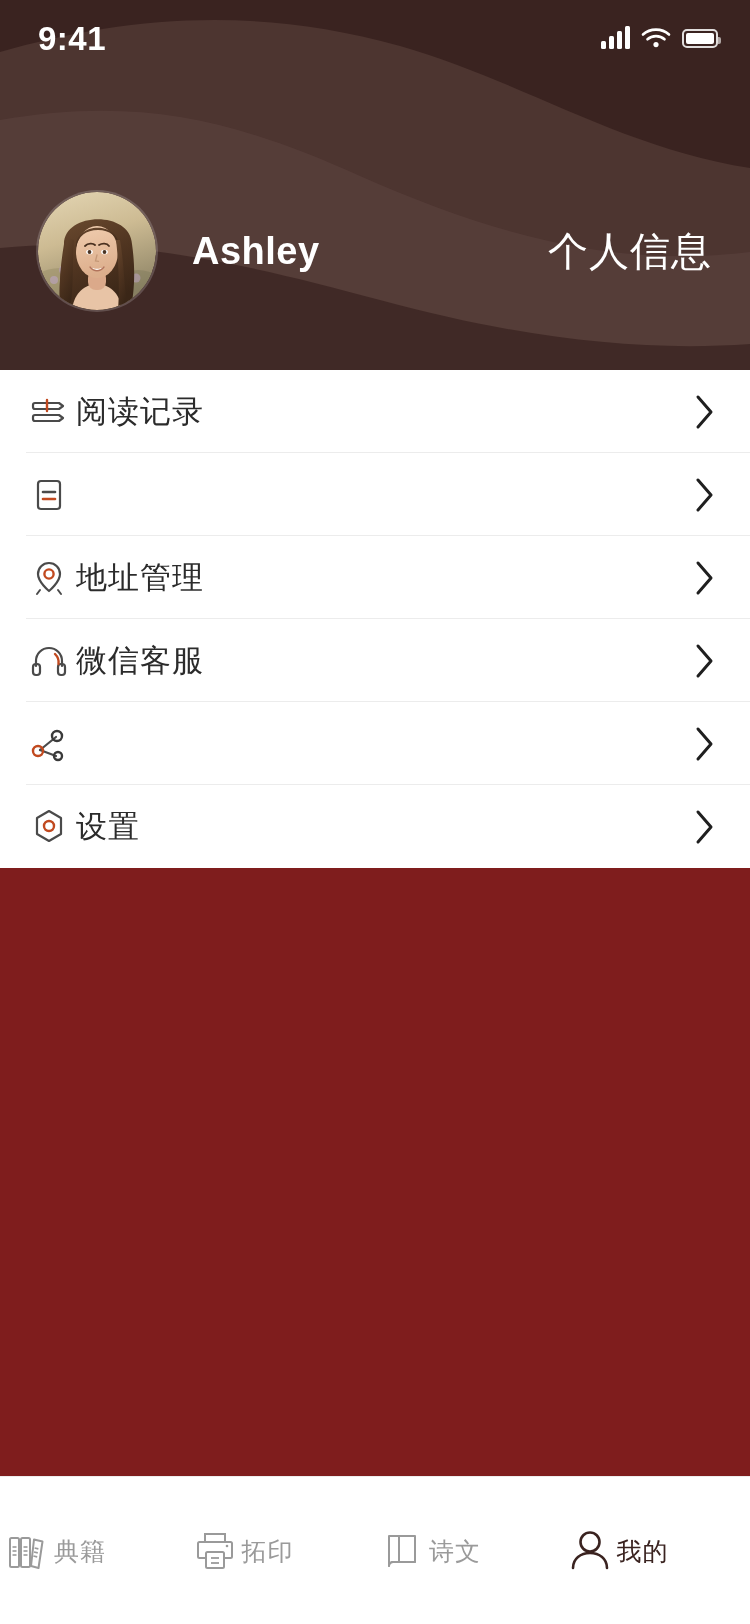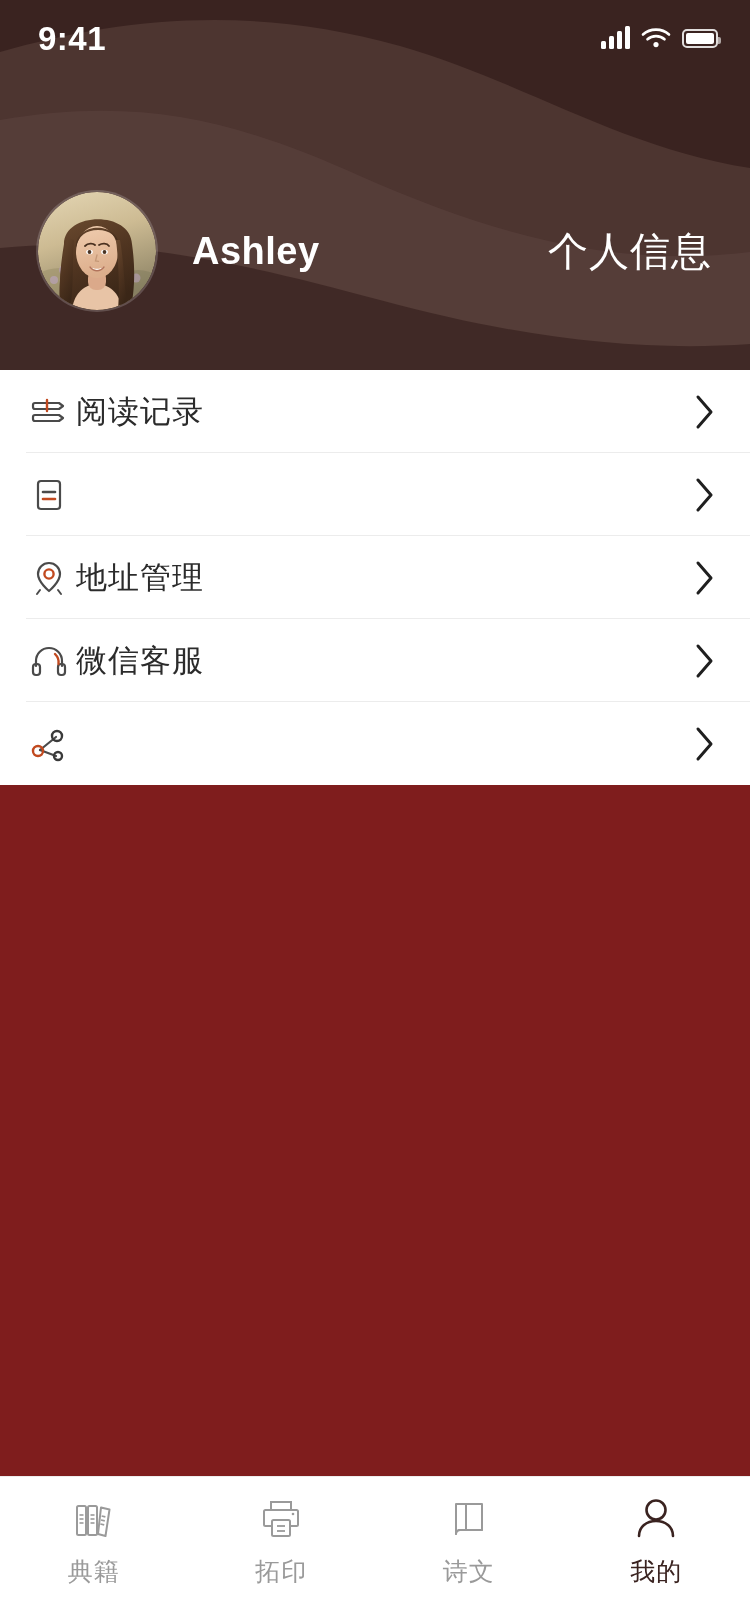--- a/index.html
+++ b/index.html
@@ -107,23 +107,22 @@
   .tabbar {
     position:absolute; left:0; bottom:0;
     width:750px; height:148px;
     background:#ffffff;
     border-top:1px solid #ededed;
     display:flex; align-items:flex-start;
     padding-top:14px;
   }
   .tab {
     flex:1 1 0;
-    display:flex; flex-direction:column;
+    display:flex; flex-direction:row;
     align-items:center; justify-content:flex-start;
-    gap:8px;
     height:120px;
   }
   .tab-ico { height:56px; display:flex; align-items:center; justify-content:center; }
   .tab-ico svg { display:block; }
   .tab-label { font-size:25px; letter-spacing:1px; color:#9a9a9a; }
   .tab.active .tab-label { color:#3a2320; }
 </style>
 </head>
 <body>
 
@@ -287,20 +286,32 @@
           <circle cx="29" cy="13" r="5" fill="none" stroke="#3a3a3a" stroke-width="2.4"></circle>
           <circle cx="10" cy="28" r="5" fill="none" stroke="#c1491f" stroke-width="2.4"></circle>
           <circle cx="30" cy="33" r="4" fill="none" stroke="#3a3a3a" stroke-width="2.4"></circle>
         </svg>
       </span>
       <svg class="chev" viewBox="0 0 22 38">
         <path d="M4,4 L17,19 L4,34" fill="none" stroke="#1f1f1f" stroke-width="3" stroke-linecap="round" stroke-linejoin="round"></path>
       </svg>
     </div>
 
+    <div class="row">
+      <span class="row-icon">
+        <svg width="42" height="42" viewBox="0 0 42 42">
+          <path d="M21,5 L33,12 V28 L21,35 L9,28 V12 Z" fill="none" stroke="#4a4a4a" stroke-width="2.2" stroke-linejoin="round"></path>
+          <circle cx="21" cy="20" r="5" fill="none" stroke="#c1491f" stroke-width="2.4"></circle>
+        </svg>
+      </span>
+      <span class="row-label">设置</span>
+      <svg class="chev" viewBox="0 0 22 38">
+        <path d="M4,4 L17,19 L4,34" fill="none" stroke="#1f1f1f" stroke-width="3" stroke-linecap="round" stroke-linejoin="round"></path>
+      </svg>
+    </div>
 
   </div>
 
   <div class="tabbar">
 
     <div class="tab">
       <span class="tab-ico">
         <svg width="54" height="54" viewBox="0 0 54 54">
           <rect x="10" y="14" width="9" height="29" rx="1.5" fill="none" stroke="#9a9a9a" stroke-width="2"></rect>
           <rect x="21" y="14" width="9" height="29" rx="1.5" fill="none" stroke="#9a9a9a" stroke-width="2"></rect>

